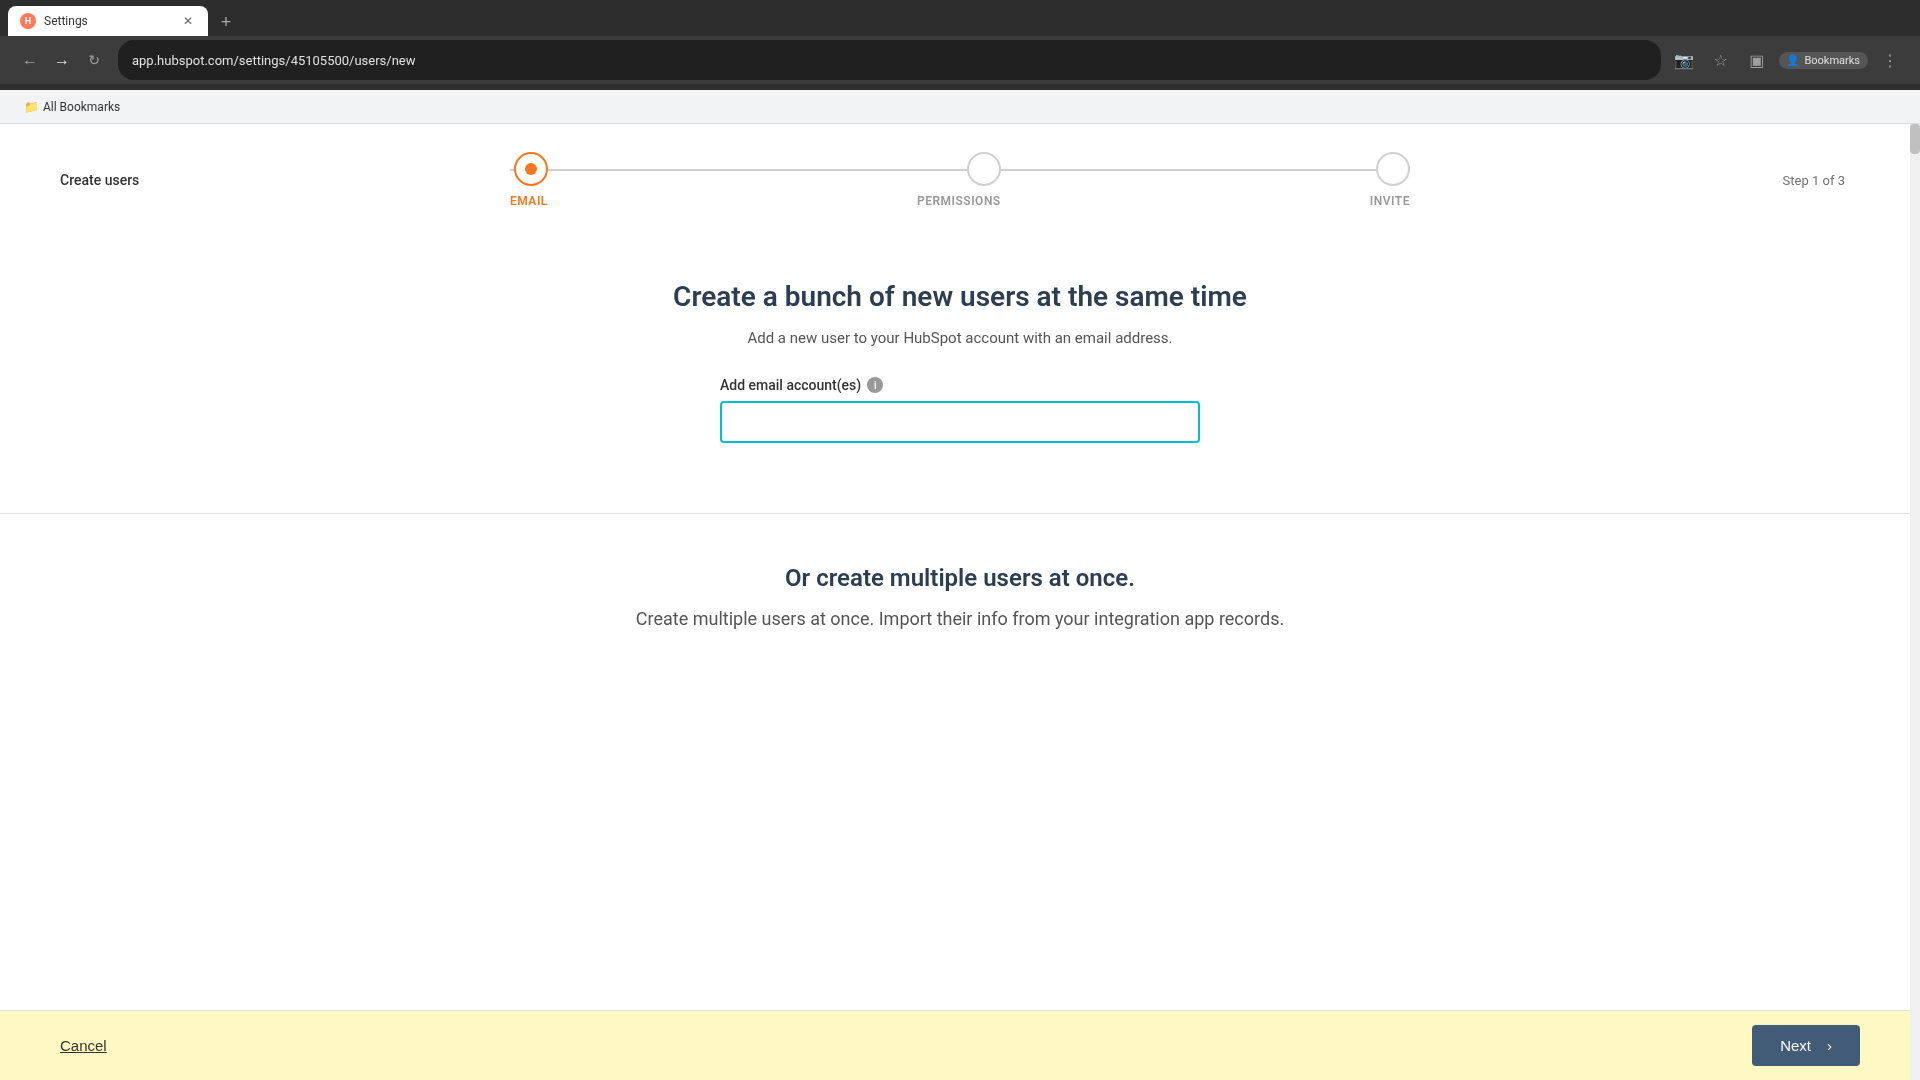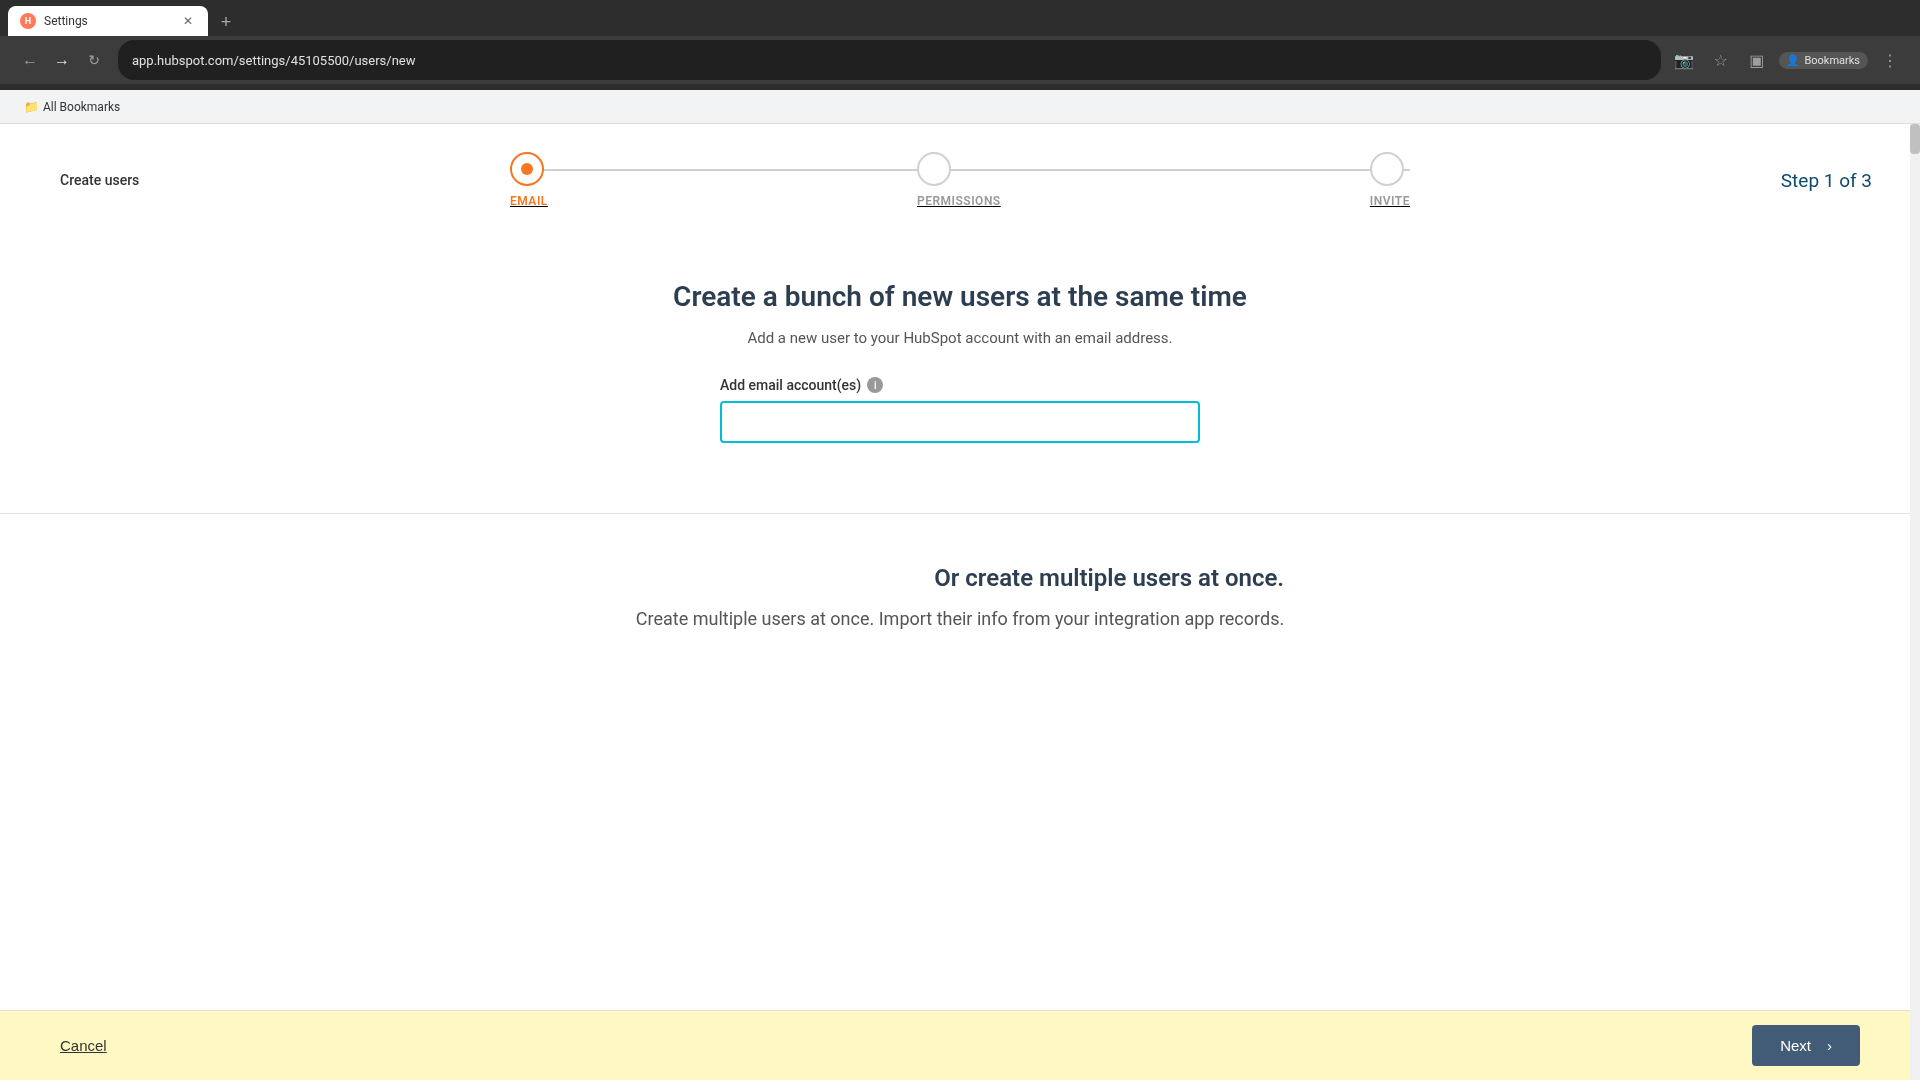--- a/index.html
+++ b/index.html
@@ -241,24 +241,23 @@
       left: 0;
       right: 0;
       height: 2px;
       background: #d0d0d0;
       z-index: 0;
     }
 
     .step-item {
       display: flex;
       flex-direction: column;
-      align-items: flex-start;
+      align-items: flex-end;
       position: relative;
       z-index: 1;
-      text-decoration: underline;
     }
 
     .step-circle {
       width: 34px;
       height: 34px;
       border-radius: 50%;
       background: #fff;
       border: 2px solid #d0d0d0;
       display: flex;
       align-items: center;
@@ -289,23 +288,23 @@
     .step-label.active {
       color: #f8761f;
     }
 
     .step-spacer {
       flex: 1;
     }
 
     .step-number {
       position: absolute;
-      right: 48px;
-      font-size: 19px;
-      color: #0c4a6e;
+      right: 75px;
+      font-size: 13px;
+      color: #737373;
     }
 
     
     .form-area {
       flex: 1;
       display: flex;
       flex-direction: column;
       align-items: center;
       padding: 20px 0 0;
       overflow-y: auto;
@@ -370,21 +369,21 @@
     .divider-section {
       width: 100%;
       border-top: 1px solid #e0e0e0;
       margin-top: 40px;
     }
 
     .bulk-section {
       padding: 50px 0 30px;
       display: flex;
       flex-direction: column;
-      align-items: flex-end;
+      align-items: center;
     }
 
     .bulk-title {
       font-size: 24px;
       font-weight: 600;
       color: #2d3e50;
       margin-bottom: 16px;
     }
 
     .bulk-subtitle {

